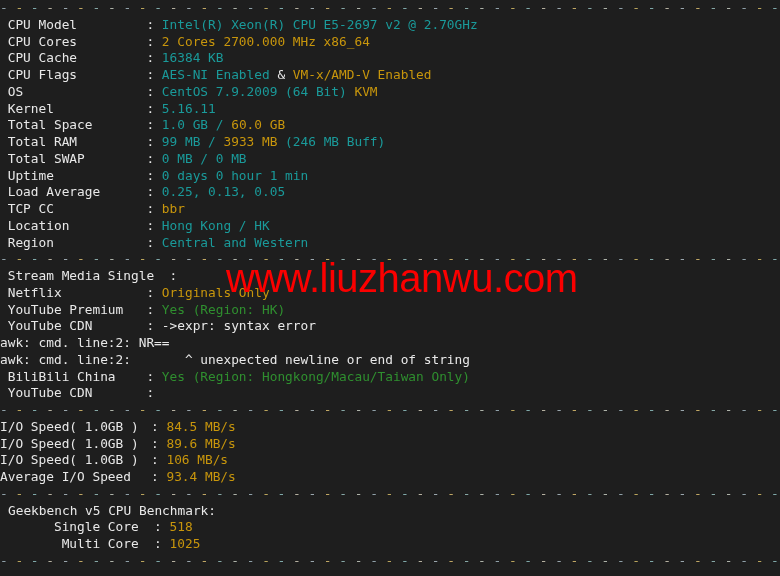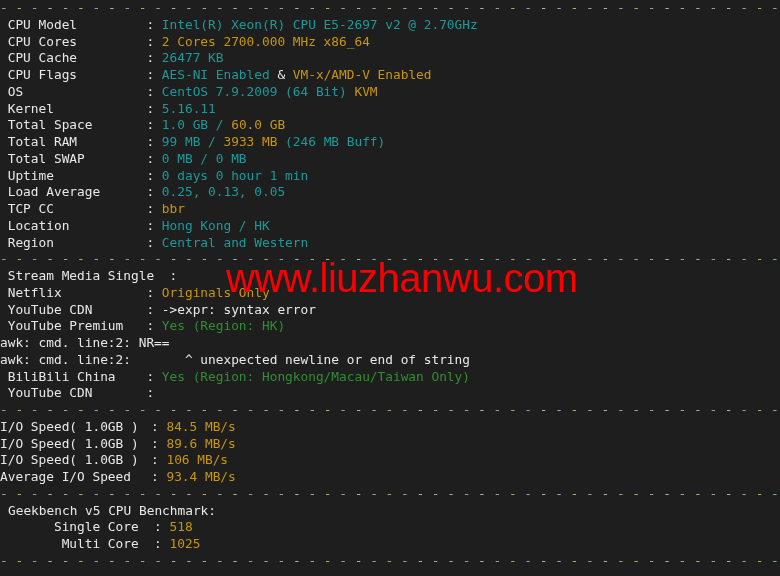--- a/index.html
+++ b/index.html
@@ -73,21 +73,21 @@
 <body>
 
 <div id="terminal">
 
   <div class="sep"><span style="color: rgb(143, 160, 168);">- </span><span style="color: rgb(185, 164, 92);">- </span><span style="color: rgb(127, 169, 169);">- </span><span style="color: rgb(181, 176, 160);">- </span><span style="color: rgb(154, 166, 173);">- </span><span style="color: rgb(192, 167, 100);">- </span><span style="color: rgb(134, 167, 165);">- </span><span style="color: rgb(174, 179, 169);">- </span><span style="color: rgb(143, 160, 168);">- </span><span style="color: rgb(185, 164, 92);">- </span><span style="color: rgb(127, 169, 169);">- </span><span style="color: rgb(181, 176, 160);">- </span><span style="color: rgb(154, 166, 173);">- </span><span style="color: rgb(192, 167, 100);">- </span><span style="color: rgb(134, 167, 165);">- </span><span style="color: rgb(174, 179, 169);">- </span><span style="color: rgb(143, 160, 168);">- </span><span style="color: rgb(185, 164, 92);">- </span><span style="color: rgb(127, 169, 169);">- </span><span style="color: rgb(181, 176, 160);">- </span><span style="color: rgb(154, 166, 173);">- </span><span style="color: rgb(192, 167, 100);">- </span><span style="color: rgb(134, 167, 165);">- </span><span style="color: rgb(174, 179, 169);">- </span><span style="color: rgb(143, 160, 168);">- </span><span style="color: rgb(185, 164, 92);">- </span><span style="color: rgb(127, 169, 169);">- </span><span style="color: rgb(181, 176, 160);">- </span><span style="color: rgb(154, 166, 173);">- </span><span style="color: rgb(192, 167, 100);">- </span><span style="color: rgb(134, 167, 165);">- </span><span style="color: rgb(174, 179, 169);">- </span><span style="color: rgb(143, 160, 168);">- </span><span style="color: rgb(185, 164, 92);">- </span><span style="color: rgb(127, 169, 169);">- </span><span style="color: rgb(181, 176, 160);">- </span><span style="color: rgb(154, 166, 173);">- </span><span style="color: rgb(192, 167, 100);">- </span><span style="color: rgb(134, 167, 165);">- </span><span style="color: rgb(174, 179, 169);">- </span><span style="color: rgb(143, 160, 168);">- </span><span style="color: rgb(185, 164, 92);">- </span><span style="color: rgb(127, 169, 169);">- </span><span style="color: rgb(181, 176, 160);">- </span><span style="color: rgb(154, 166, 173);">- </span><span style="color: rgb(192, 167, 100);">- </span><span style="color: rgb(134, 167, 165);">- </span><span style="color: rgb(174, 179, 169);">- </span><span style="color: rgb(143, 160, 168);">- </span><span style="color: rgb(185, 164, 92);">- </span><span style="color: rgb(127, 169, 169);">- </span></div>
 
   <div class="line"><span class="c-label"> CPU Model         </span><span class="c-label">: </span><span class="c-teal">Intel(R) Xeon(R) CPU E5-2697 v2 @ 2.70GHz</span></div>
 
   <div class="line"><span class="c-label"> CPU Cores         </span><span class="c-label">: </span><span class="c-yellow">2 Cores 2700.000 MHz x86_64</span></div>
 
-  <div class="line"><span class="c-label"> CPU Cache         </span><span class="c-label">: </span><span class="c-teal">26477 KB</span></div>
+  <div class="line"><span class="c-label"> CPU Cache         </span><span class="c-label">: </span><span class="c-teal">16384 KB</span></div>
 
   <div class="line"><span class="c-label"> CPU Flags         </span><span class="c-label">: </span><span class="c-teal">AES-NI Enabled</span><span class="c-white"> &amp; </span><span class="c-yellow">VM-x/AMD-V Enabled</span></div>
 
   <div class="line"><span class="c-label"> OS                </span><span class="c-label">: </span><span class="c-teal">CentOS 7.9.2009 (64 Bit) </span><span class="c-yellow">KVM</span></div>
 
   <div class="line"><span class="c-label"> Kernel            </span><span class="c-label">: </span><span class="c-teal">5.16.11</span></div>
 
   <div class="line"><span class="c-label"> Total Space       </span><span class="c-label">: </span><span class="c-teal">1.0 GB</span><span class="c-teal"> / </span><span class="c-yellow">60.0 GB</span></div>
 
   <div class="line"><span class="c-label"> Total RAM         </span><span class="c-label">: </span><span class="c-teal">99 MB</span><span class="c-teal"> / </span><span class="c-yellow">3933 MB</span><span class="c-teal"> (246 MB Buff)</span></div>
@@ -104,23 +104,23 @@
   <div class="line"><span class="c-label"> Location          </span><span class="c-label">: </span><span class="c-teal">Hong Kong / HK</span></div>
 
   <div class="line"><span class="c-label"> Region            </span><span class="c-label">: </span><span class="c-teal">Central and Western</span></div>
 
   <div class="sep"><span style="color: rgb(143, 160, 168);">- </span><span style="color: rgb(185, 164, 92);">- </span><span style="color: rgb(127, 169, 169);">- </span><span style="color: rgb(181, 176, 160);">- </span><span style="color: rgb(154, 166, 173);">- </span><span style="color: rgb(192, 167, 100);">- </span><span style="color: rgb(134, 167, 165);">- </span><span style="color: rgb(174, 179, 169);">- </span><span style="color: rgb(143, 160, 168);">- </span><span style="color: rgb(185, 164, 92);">- </span><span style="color: rgb(127, 169, 169);">- </span><span style="color: rgb(181, 176, 160);">- </span><span style="color: rgb(154, 166, 173);">- </span><span style="color: rgb(192, 167, 100);">- </span><span style="color: rgb(134, 167, 165);">- </span><span style="color: rgb(174, 179, 169);">- </span><span style="color: rgb(143, 160, 168);">- </span><span style="color: rgb(185, 164, 92);">- </span><span style="color: rgb(127, 169, 169);">- </span><span style="color: rgb(181, 176, 160);">- </span><span style="color: rgb(154, 166, 173);">- </span><span style="color: rgb(192, 167, 100);">- </span><span style="color: rgb(134, 167, 165);">- </span><span style="color: rgb(174, 179, 169);">- </span><span style="color: rgb(143, 160, 168);">- </span><span style="color: rgb(185, 164, 92);">- </span><span style="color: rgb(127, 169, 169);">- </span><span style="color: rgb(181, 176, 160);">- </span><span style="color: rgb(154, 166, 173);">- </span><span style="color: rgb(192, 167, 100);">- </span><span style="color: rgb(134, 167, 165);">- </span><span style="color: rgb(174, 179, 169);">- </span><span style="color: rgb(143, 160, 168);">- </span><span style="color: rgb(185, 164, 92);">- </span><span style="color: rgb(127, 169, 169);">- </span><span style="color: rgb(181, 176, 160);">- </span><span style="color: rgb(154, 166, 173);">- </span><span style="color: rgb(192, 167, 100);">- </span><span style="color: rgb(134, 167, 165);">- </span><span style="color: rgb(174, 179, 169);">- </span><span style="color: rgb(143, 160, 168);">- </span><span style="color: rgb(185, 164, 92);">- </span><span style="color: rgb(127, 169, 169);">- </span><span style="color: rgb(181, 176, 160);">- </span><span style="color: rgb(154, 166, 173);">- </span><span style="color: rgb(192, 167, 100);">- </span><span style="color: rgb(134, 167, 165);">- </span><span style="color: rgb(174, 179, 169);">- </span><span style="color: rgb(143, 160, 168);">- </span><span style="color: rgb(185, 164, 92);">- </span><span style="color: rgb(127, 169, 169);">- </span></div>
 
   <div class="line"><span class="c-label"> Stream Media Single  </span><span class="c-label">:</span></div>
 
   <div class="line"><span class="c-label"> Netflix           </span><span class="c-label">: </span><span class="c-yellow">Originals Only</span></div>
 
+  <div class="line"><span class="c-label"> YouTube Premium   </span><span class="c-label">: </span><span class="c-green">Yes (Region: HK)</span></div>
+
   <div class="line"><span class="c-label"> YouTube CDN       </span><span class="c-label">: </span><span class="c-white">-&gt;expr: syntax error</span></div>
-
-  <div class="line"><span class="c-label"> YouTube Premium   </span><span class="c-label">: </span><span class="c-green">Yes (Region: HK)</span></div>
 
   <div class="line"><span class="c-white">awk: cmd. line:2: NR==</span></div>
 
   <div class="line"><span class="c-white">awk: cmd. line:2:       ^ unexpected newline or end of string</span></div>
 
   <div class="line"><span class="c-label"> BiliBili China    </span><span class="c-label">: </span><span class="c-green">Yes (Region: Hongkong/Macau/Taiwan Only)</span></div>
 
   <div class="line"><span class="c-label"> YouTube CDN       </span><span class="c-label">: </span><span class="c-white"></span></div>
 
   <div class="sep"><span style="color: rgb(143, 160, 168);">- </span><span style="color: rgb(185, 164, 92);">- </span><span style="color: rgb(127, 169, 169);">- </span><span style="color: rgb(181, 176, 160);">- </span><span style="color: rgb(154, 166, 173);">- </span><span style="color: rgb(192, 167, 100);">- </span><span style="color: rgb(134, 167, 165);">- </span><span style="color: rgb(174, 179, 169);">- </span><span style="color: rgb(143, 160, 168);">- </span><span style="color: rgb(185, 164, 92);">- </span><span style="color: rgb(127, 169, 169);">- </span><span style="color: rgb(181, 176, 160);">- </span><span style="color: rgb(154, 166, 173);">- </span><span style="color: rgb(192, 167, 100);">- </span><span style="color: rgb(134, 167, 165);">- </span><span style="color: rgb(174, 179, 169);">- </span><span style="color: rgb(143, 160, 168);">- </span><span style="color: rgb(185, 164, 92);">- </span><span style="color: rgb(127, 169, 169);">- </span><span style="color: rgb(181, 176, 160);">- </span><span style="color: rgb(154, 166, 173);">- </span><span style="color: rgb(192, 167, 100);">- </span><span style="color: rgb(134, 167, 165);">- </span><span style="color: rgb(174, 179, 169);">- </span><span style="color: rgb(143, 160, 168);">- </span><span style="color: rgb(185, 164, 92);">- </span><span style="color: rgb(127, 169, 169);">- </span><span style="color: rgb(181, 176, 160);">- </span><span style="color: rgb(154, 166, 173);">- </span><span style="color: rgb(192, 167, 100);">- </span><span style="color: rgb(134, 167, 165);">- </span><span style="color: rgb(174, 179, 169);">- </span><span style="color: rgb(143, 160, 168);">- </span><span style="color: rgb(185, 164, 92);">- </span><span style="color: rgb(127, 169, 169);">- </span><span style="color: rgb(181, 176, 160);">- </span><span style="color: rgb(154, 166, 173);">- </span><span style="color: rgb(192, 167, 100);">- </span><span style="color: rgb(134, 167, 165);">- </span><span style="color: rgb(174, 179, 169);">- </span><span style="color: rgb(143, 160, 168);">- </span><span style="color: rgb(185, 164, 92);">- </span><span style="color: rgb(127, 169, 169);">- </span><span style="color: rgb(181, 176, 160);">- </span><span style="color: rgb(154, 166, 173);">- </span><span style="color: rgb(192, 167, 100);">- </span><span style="color: rgb(134, 167, 165);">- </span><span style="color: rgb(174, 179, 169);">- </span><span style="color: rgb(143, 160, 168);">- </span><span style="color: rgb(185, 164, 92);">- </span><span style="color: rgb(127, 169, 169);">- </span></div>

